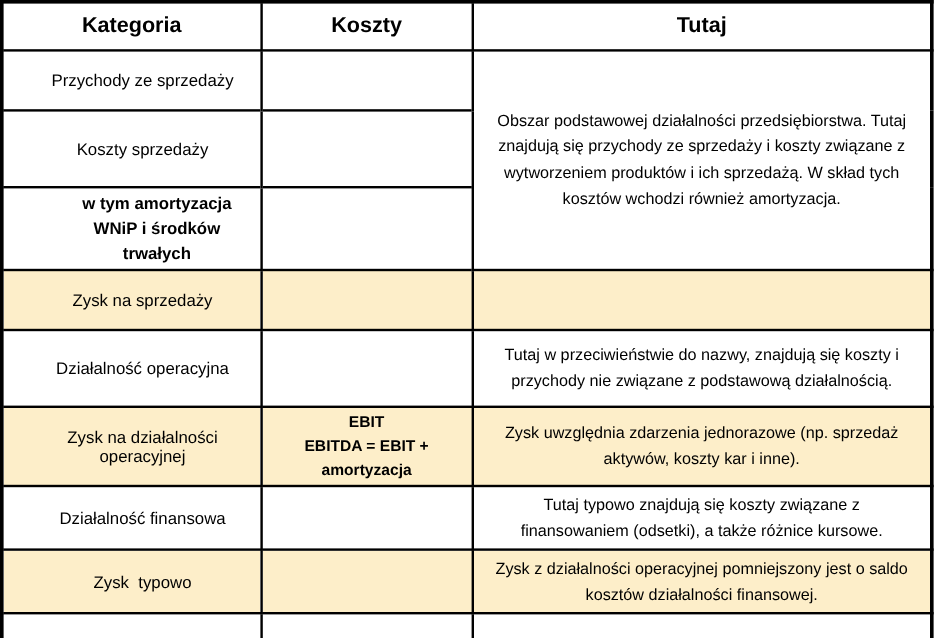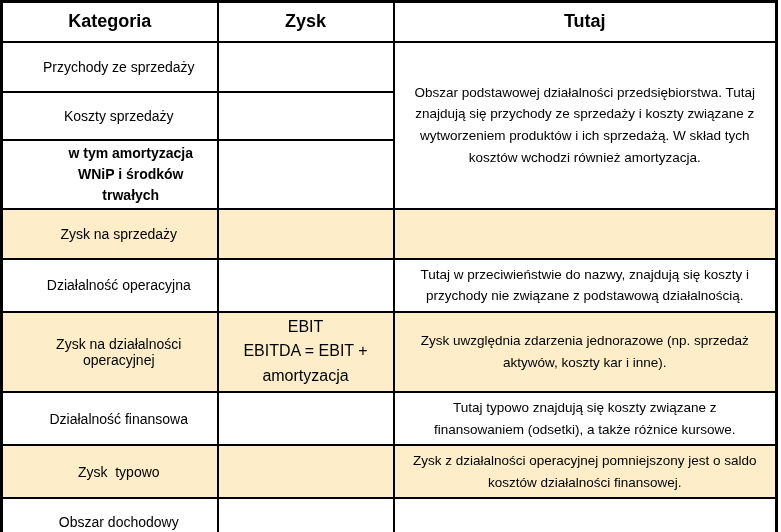--- a/index.html
+++ b/index.html
@@ -42,22 +42,22 @@
   }
   td.category-cell {
     text-align: center;
     font-size: 14px;
     padding-left: 22px;
     padding-right: 4px;
     white-space: pre-wrap;
   }
   td.measure-cell {
     text-align: center;
-    font-size: 16px;
-    font-weight: normal;
+    font-size: 13px;
+    font-weight: bold;
     line-height: 1.55;
     padding: 2px 2px;
   }
   td.notes-cell {
     text-align: center;
     font-size: 13.5px;
     line-height: 1.6;
     padding: 4px 14px;
   }
   tr.highlight td { background: var(--highlight, #fdeec9); }
@@ -66,39 +66,39 @@
     font-weight: bold;
     padding-left: 46px;
     line-height: 1.5;
   }
   
   tr.thin-sep > td.category-cell,
   tr.thin-sep > td.measure-cell {
     border-bottom-width: 1px;
   }
   tr.r-h50 > td { height: 50px; }
-  tr.r-h48 > td { height: 48px; }
+  tr.r-h48 > td { height: 64px; }
   tr.r-h47 > td { height: 47px; }
   tr.r-h46 > td { height: 46px; }
   tr.r-h43 > td { height: 43px; }
 </style>
 </head>
 <body>
 
 <div class="page">
   <table class="fin-table">
     <colgroup>
       <col class="c-category">
       <col class="c-measure">
       <col class="c-notes">
     </colgroup>
     <thead>
       <tr>
         <th class="header-cell">Kategoria</th>
-        <th class="header-cell">Zysk</th>
+        <th class="header-cell">Koszty</th>
         <th class="header-cell">Tutaj</th>
       </tr>
     </thead>
     <tbody>
       <tr class="r-h50 thin-sep">
         <td class="category-cell">Przychody ze sprzedaży</td>
         <td class="measure-cell"></td>
         <td class="notes-cell" rowspan="3">Obszar podstawowej działalności przedsiębiorstwa. Tutaj znajdują się przychody ze sprzedaży i koszty związane z wytworzeniem produktów i ich sprzedażą. W skład tych kosztów wchodzi również amortyzacja.</td>
       </tr>
       <tr class="r-h48 thin-sep">

